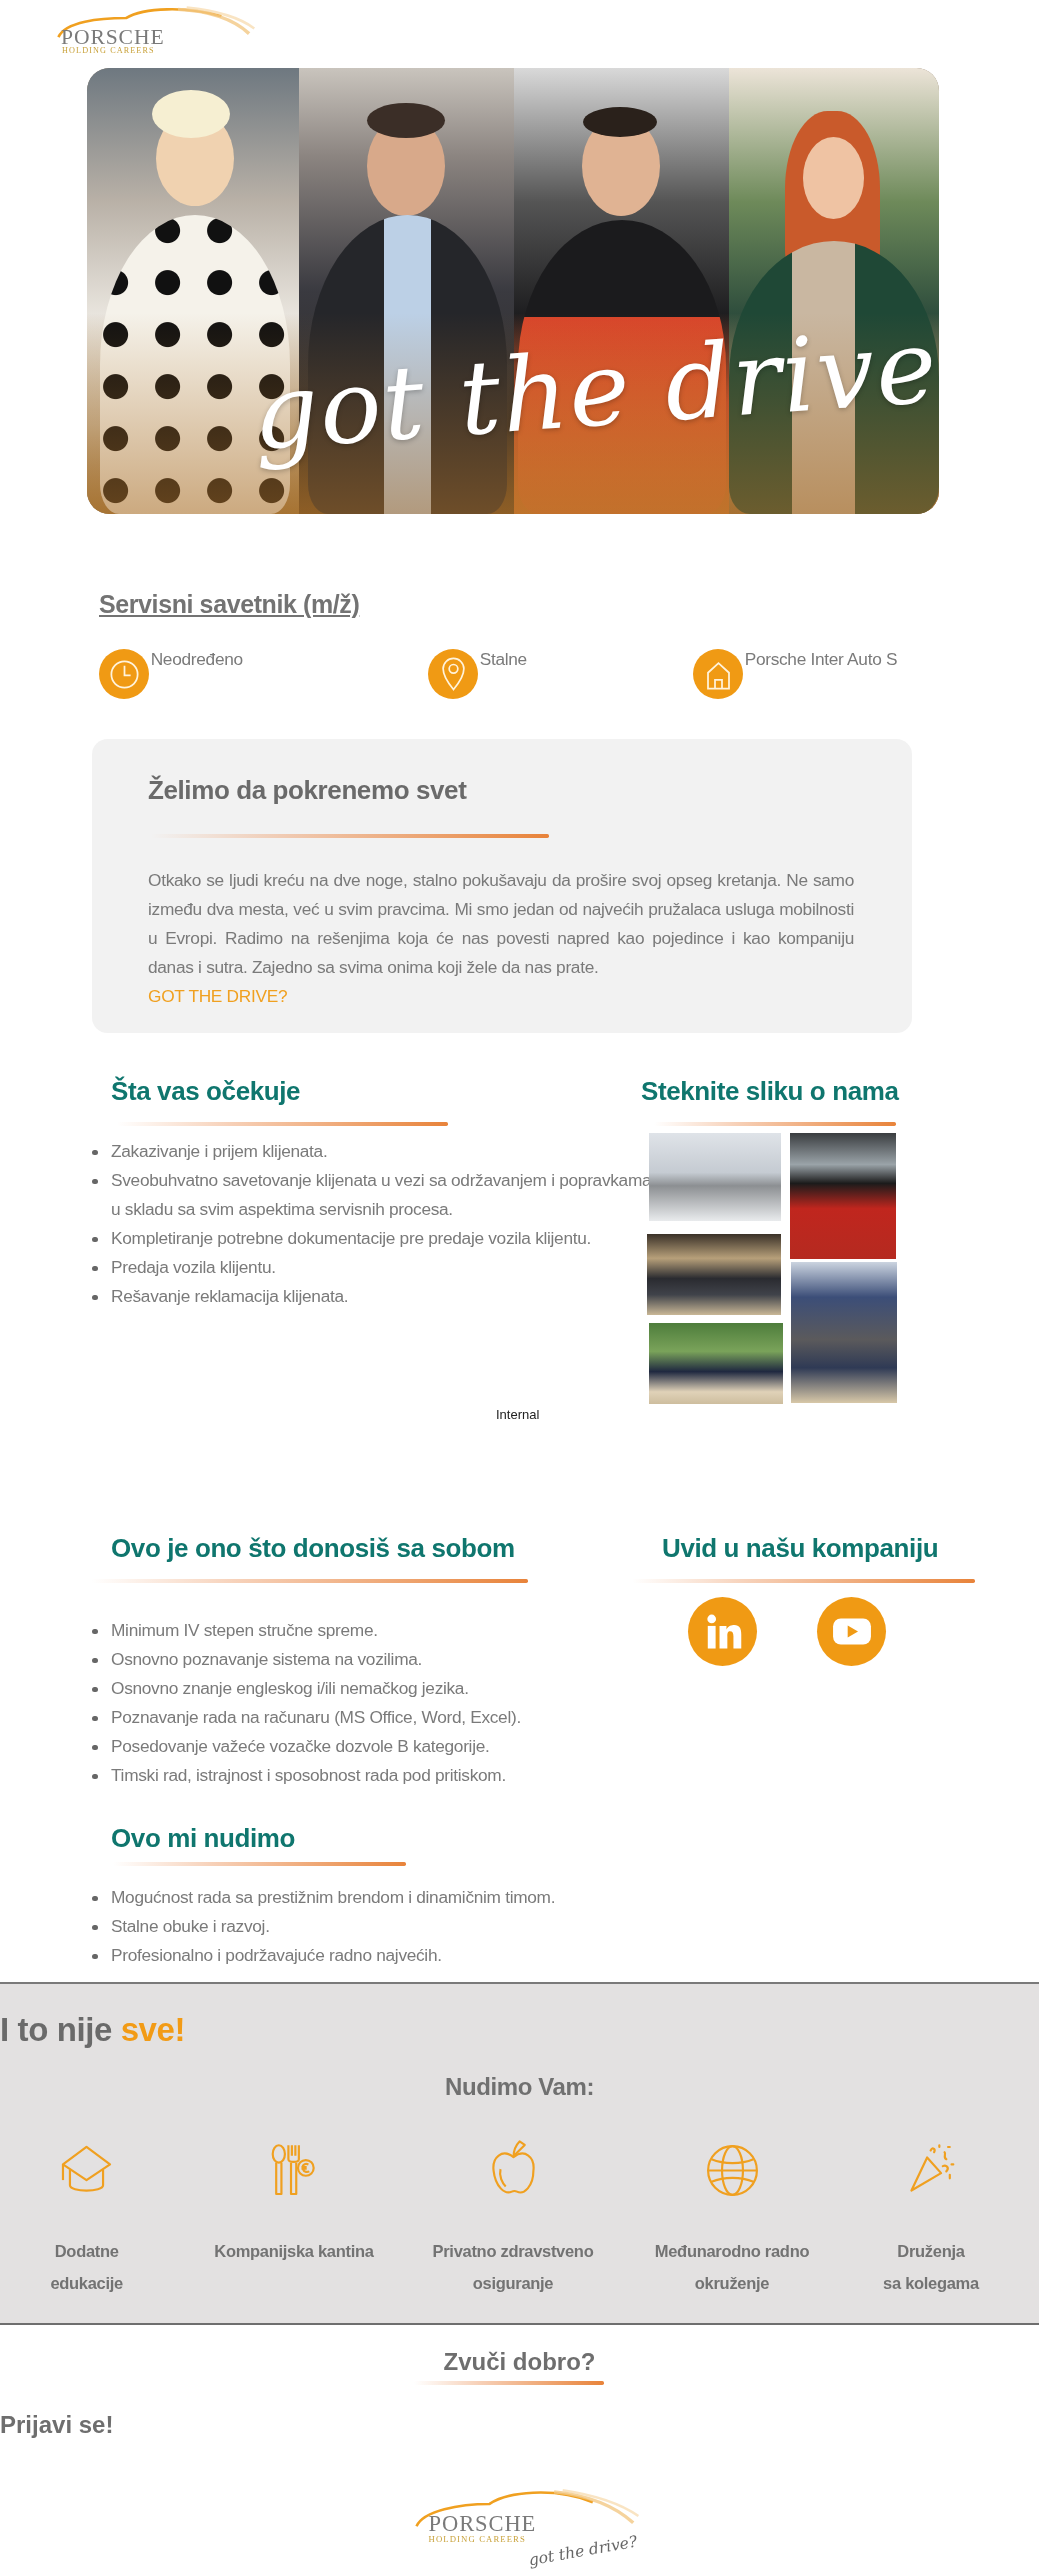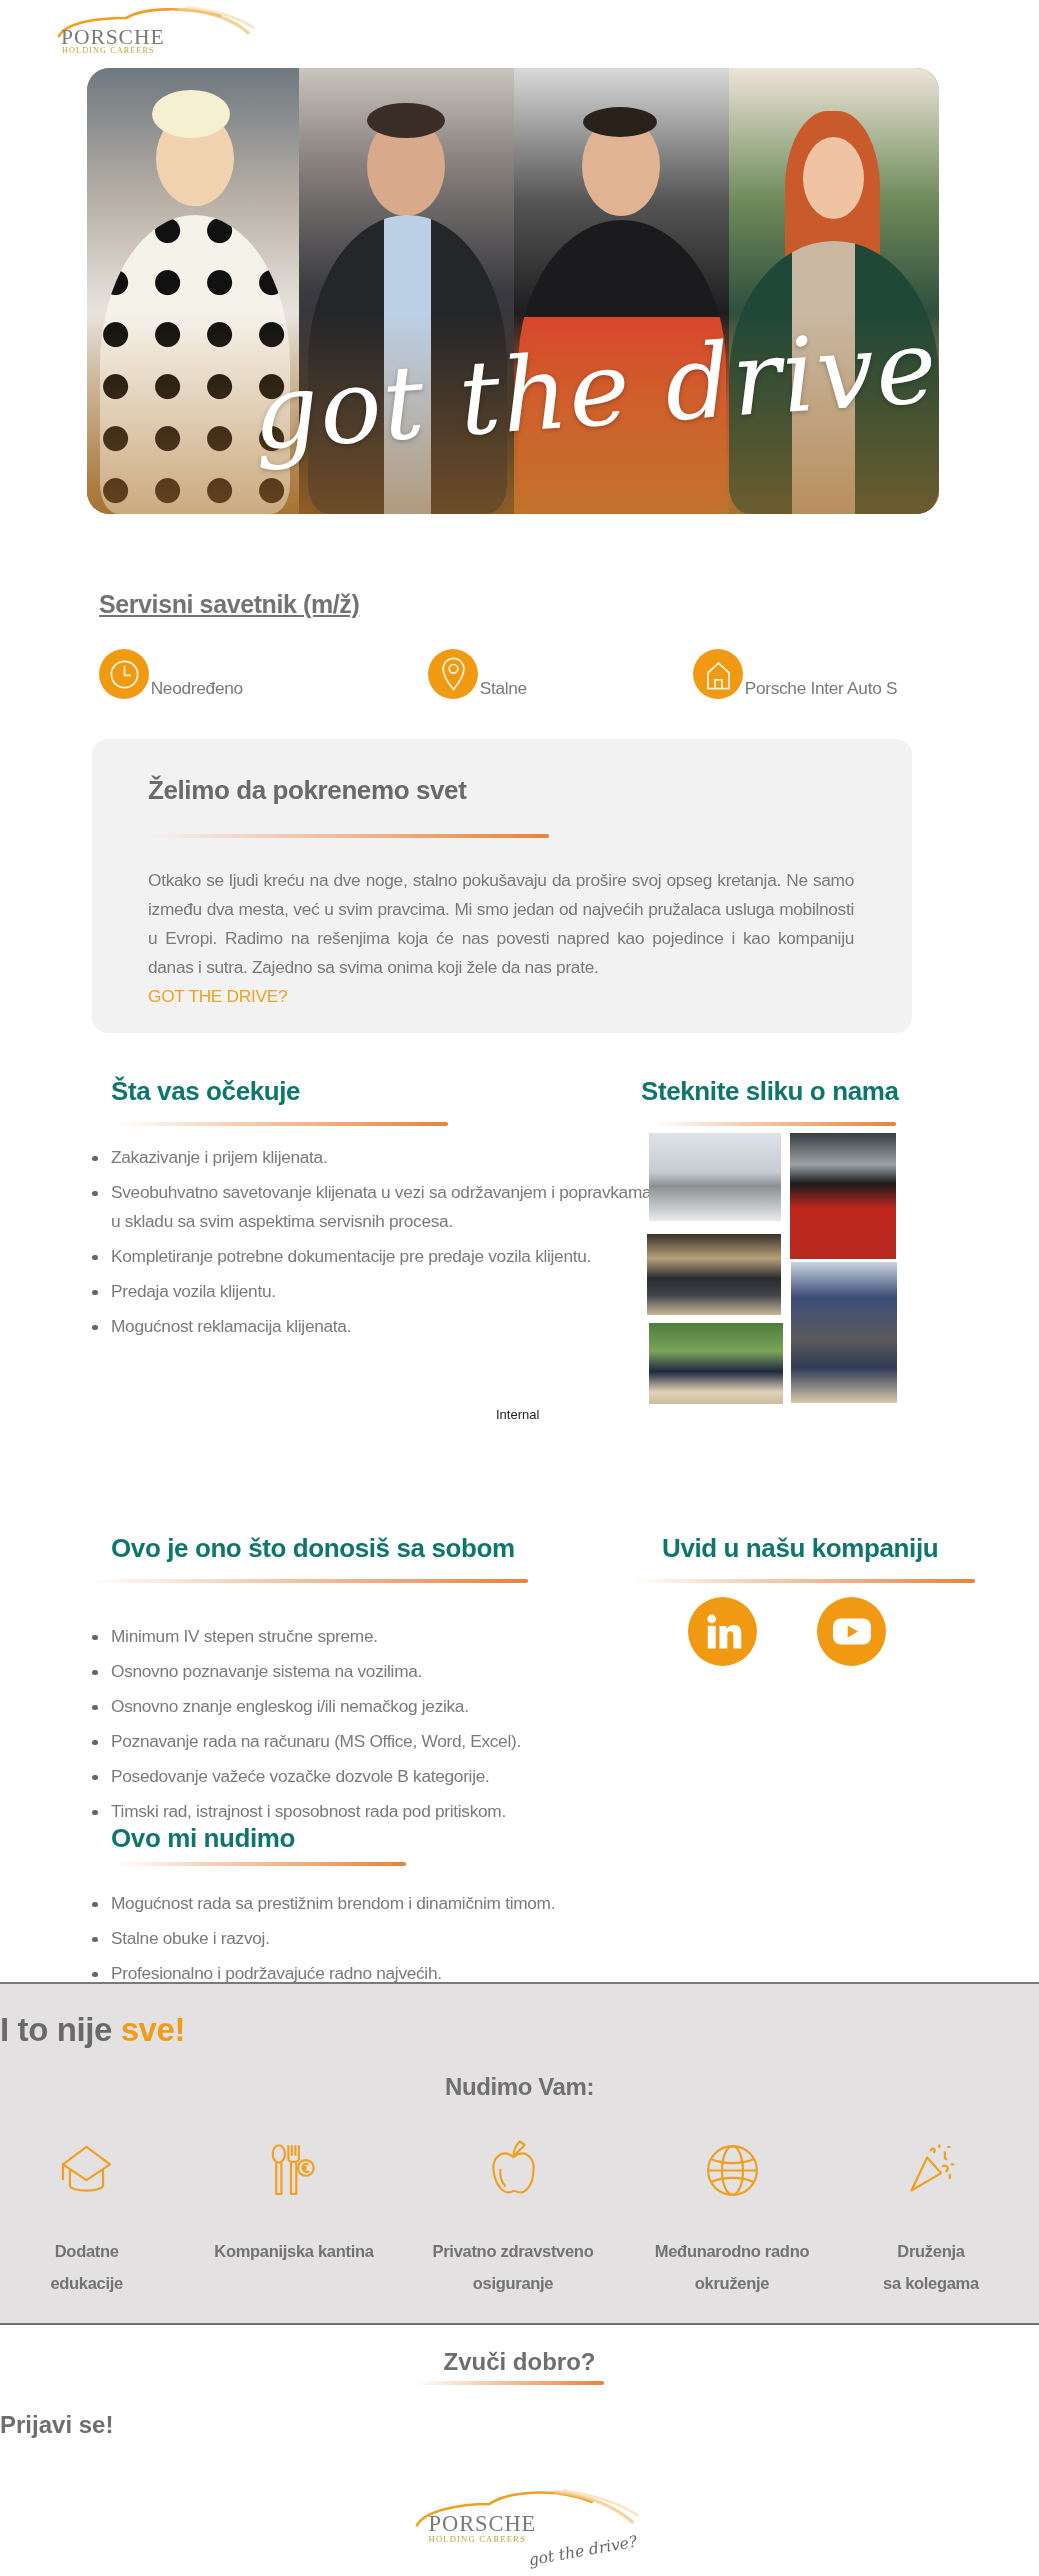--- a/index.html
+++ b/index.html
@@ -19,36 +19,36 @@
   .p2 { left: 212px; width: 215px; background: linear-gradient(180deg,#c9c4bd 0%,#8b8480 20%,#3a3a40 50%,#2d2a28 80%,#6b4a22 100%); }
   .p3 { left: 427px; width: 215px; background: linear-gradient(180deg,#d9d9d9 0%,#555 30%,#1e1e20 55%,#c64a2a 75%,#d97a2e 100%); }
   .p4 { left: 642px; width: 210px; background: linear-gradient(180deg,#ece4d8 0%,#6e8a5a 30%,#2f4e3d 55%,#b99a7a 80%,#a2743c 100%); }
   .hero .shade { position: absolute; left: 0; bottom: 0; width: 100%; height: 45%; background: linear-gradient(180deg, rgba(200,140,60,0) 0%, rgba(170,110,40,.55) 100%); }
   .hero .figure { position: absolute; border-radius: 50% 50% 10% 10%; }
   .hero .head { position: absolute; border-radius: 50%; }
   .hero .tagline { position: absolute; left: 165px; top: 260px; font-family: "DejaVu Serif", serif; font-style: italic; font-size: 102px; color: #ffffff; letter-spacing: 1.7px; transform: rotate(-4deg); text-shadow: 0 1.7px 5.2px rgba(0,0,0,.25); white-space: nowrap; }
 
   
   .job-title { position: absolute; left: 99px; top: 590px; font-size: 25px; font-weight: bold; color: #737373; letter-spacing: -0.4px; text-decoration: underline; }
-  .meta-item { position: absolute; top: 649px; display: flex; align-items: flex-end; }
+  .meta-item { position: absolute; top: 649px; display: flex; }
   .meta-circle { width: 50px; height: 50px; border-radius: 50%; background: #f09a14; display: flex; align-items: center; justify-content: center; }
   .meta-label { font-size: 17.3px; color: #7a7a7a; margin-left: 1.7px; margin-bottom: 0px; letter-spacing: -0.3px; }
 
   
   .intro { position: absolute; left: 92px; top: 739px; width: 820px; height: 294px; background: #f2f2f2; border-radius: 15.6px; }
   .intro h2 { position: absolute; left: 56px; top: 36px; font-size: 26px; font-weight: bold; color: #6a6a6a; letter-spacing: -0.4px; }
   .rule { position: absolute; height: 3.5px; border-radius: 1.7px; background: linear-gradient(90deg, rgba(232,130,60,0) 0%, rgba(238,160,110,.5) 35%, #e8833a 100%); }
   .intro p { position: absolute; left: 56px; top: 127px; width: 706px; font-size: 17.3px; line-height: 29px; color: #7a7a7a; text-align: justify; letter-spacing: -0.3px; }
   .intro .accent { color: #f0a020; display: block; }
 
   
   .sec-h { position: absolute; font-size: 26px; font-weight: bold; color: #0f766e; letter-spacing: -0.4px; white-space: nowrap; }
 
   ul.bullets { position: absolute; list-style: none; }
-  ul.bullets li { position: relative; padding-left: 29px; font-size: 17.3px; line-height: 29px; color: #7a7a7a; letter-spacing: -0.3px; margin-top: 6px; }
+  ul.bullets li { position: relative; padding-left: 29px; font-size: 17.3px; line-height: 29px; color: #7a7a7a; letter-spacing: -0.3px; }
   ul.bullets li::before { content: ""; position: absolute; left: 10.4px; top: 13px; width: 5.2px; height: 5.2px; border-radius: 50%; background: #666; }
 
   
   .gallery .ph { position: absolute; overflow: hidden; }
   .ph1 { left: 649px; top: 1133px; width: 132px; height: 88px; background: linear-gradient(180deg,#dfe3e8 0%,#c5cbd2 45%,#8c8f92 60%,#e9ebed 100%); }
   .ph2 { left: 790px; top: 1133px; width: 106px; height: 126px; background: linear-gradient(180deg,#3a3d40 0%,#9aa3a8 25%,#1b1b1b 40%,#c0261e 60%,#b52a20 100%); }
   .ph3 { left: 647px; top: 1234px; width: 134px; height: 81px; background: linear-gradient(180deg,#3a3128 0%,#b7a07a 30%,#2a2b30 55%,#40434a 75%,#c9b796 100%); }
   .ph4 { left: 791px; top: 1262px; width: 106px; height: 141px; background: linear-gradient(180deg,#cbd4e0 0%,#3c4e78 25%,#5b5a5c 55%,#2f3a55 75%,#d8c8a8 100%); }
   .ph5 { left: 649px; top: 1323px; width: 134px; height: 81px; background: linear-gradient(180deg,#4e7d3c 0%,#7aa35a 35%,#1f2840 60%,#e0d2b8 85%,#cdbd9e 100%); }
 
@@ -150,21 +150,21 @@
   </p>
 </section>
 
 <h2 class="sec-h" style="left:111px;top:1076px;">Šta vas očekuje</h2>
 <div class="rule" style="left:117px;top:1122px;width:331px;"></div>
 <ul class="bullets" style="left:82px;top:1137px;width:571px;">
   <li>Zakazivanje i prijem klijenata.</li>
   <li>Sveobuhvatno savetovanje klijenata u vezi sa održavanjem i popravkama u skladu sa svim aspektima servisnih procesa.</li>
   <li>Kompletiranje potrebne dokumentacije pre predaje vozila klijentu.</li>
   <li>Predaja vozila klijentu.</li>
-  <li>Mogućnost reklamacija klijenata.</li>
+  <li>Rešavanje reklamacija klijenata.</li>
 </ul>
 
 <h2 class="sec-h" style="left:641px;top:1076px;">Steknite sliku o nama</h2>
 <div class="rule" style="left:654px;top:1122px;width:242px;"></div>
 <div class="gallery">
   <div class="ph ph1"></div>
   <div class="ph ph2"></div>
   <div class="ph ph3"></div>
   <div class="ph ph4"></div>
   <div class="ph ph5"></div>

